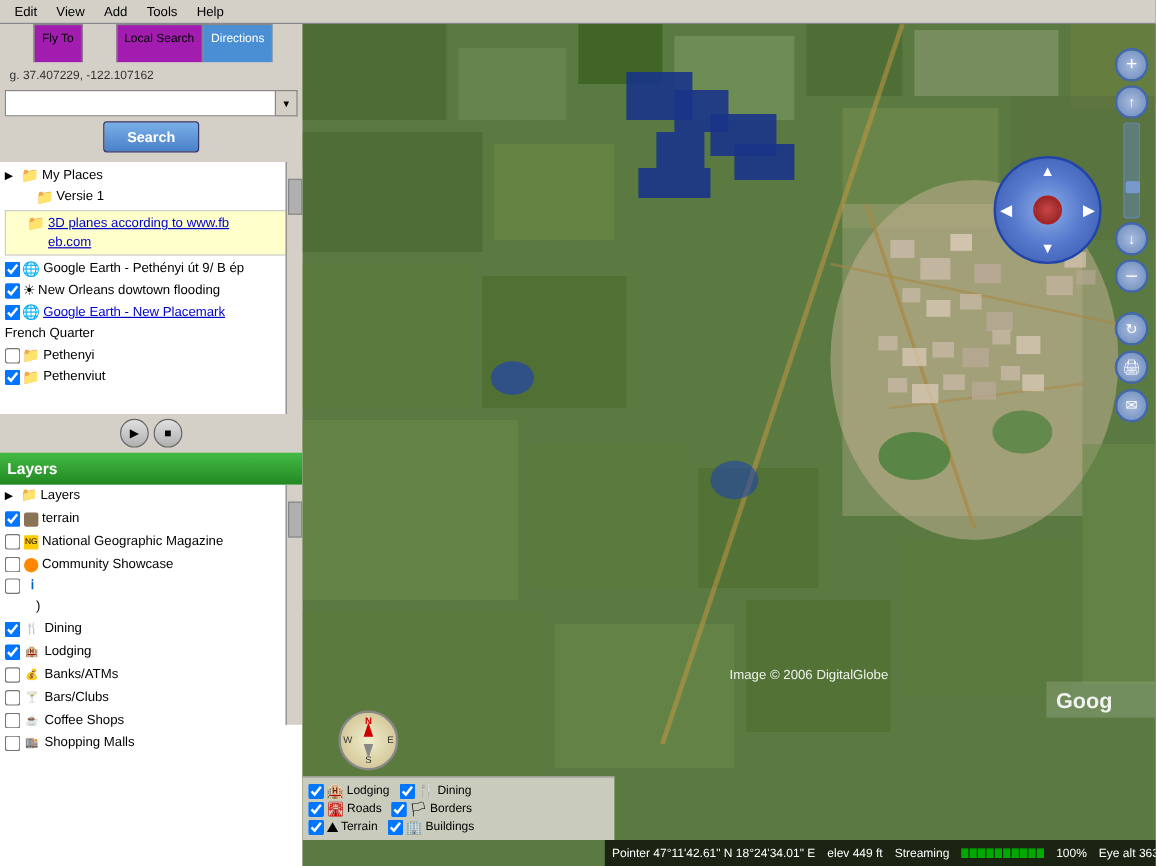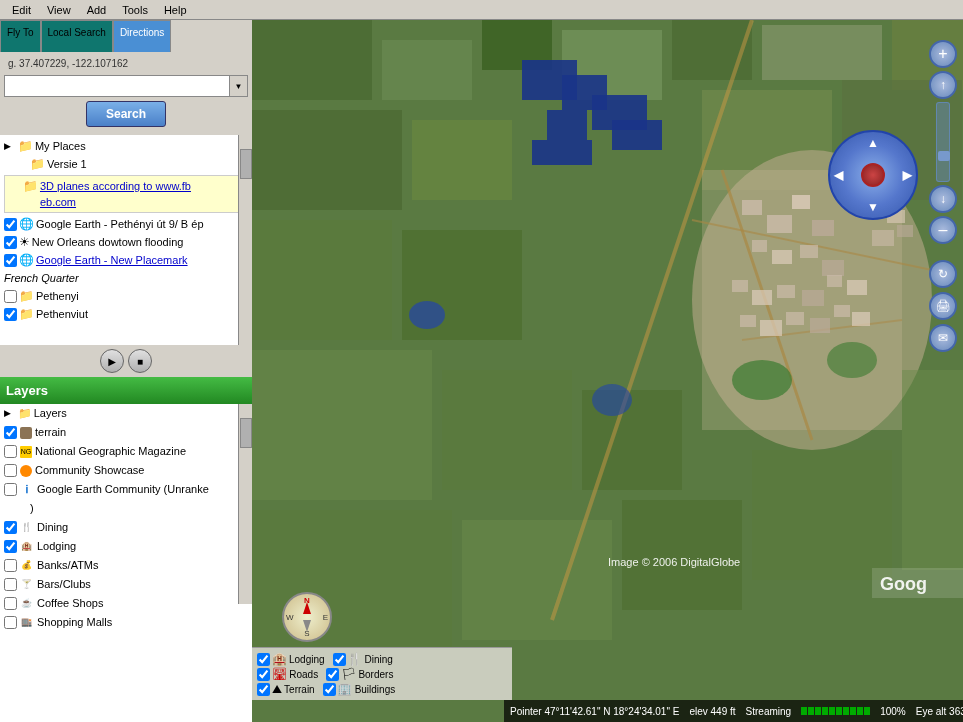--- a/index.html
+++ b/index.html
@@ -40,22 +40,23 @@
     .tab {
       padding: 6px 10px;
       font-size: 11px;
       cursor: pointer;
       border: 1px solid #888;
       border-bottom: none;
       background: #d4d0c8;
       white-space: nowrap;
     }
     .tab-search {
-      background: #0f766e;
+      background: #a21caf;
       color: black;
+      margin-left: 28px;
     }
     .tab-directions {
       background: #4a8fd4;
       color: white;
     }
 
     
     .search-area {
       padding: 4px;
       background: #d4d0c8;
@@ -385,21 +386,21 @@
         <span style="font-size:12px;margin-right:2px;">☀</span>
         <span>New Orleans dowtown flooding</span>
       </div>
 
       <div class="place-item">
         <input type="checkbox" checked="" style="">
         <span style="font-size:12px;margin-right:2px;">🌐</span>
         <span class="place-label link">Google Earth - New Placemark</span>
       </div>
 
-      <div class="place-item" style="font-style:italic;">
+      <div class="place-item" style="">
         <span>French Quarter</span>
       </div>
 
       <div class="place-item">
         <input type="checkbox" style="">
         <span style="font-size:12px;margin-right:2px;">📁</span>
         <span>Pethenyi</span>
       </div>
 
       <div class="place-item">
@@ -448,21 +449,20 @@
 
       <div class="layer-item">
         <input type="checkbox" style="">
         <span class="layer-icon showcase-icon"></span>
         <span>Community Showcase</span>
       </div>
 
       <div class="layer-item">
         <input type="checkbox" style="">
         <span class="layer-icon info-icon">ℹ</span>
-        <span>Google Earth Community (Unranke</span>
       </div>
       <div class="layer-item" style="padding-left:30px;">
         <span>)</span>
       </div>
 
       <div class="layer-item">
         <input type="checkbox" checked="" style="">
         <span class="layer-icon dining-icon">🍴</span>
         <span>Dining</span>
       </div>

